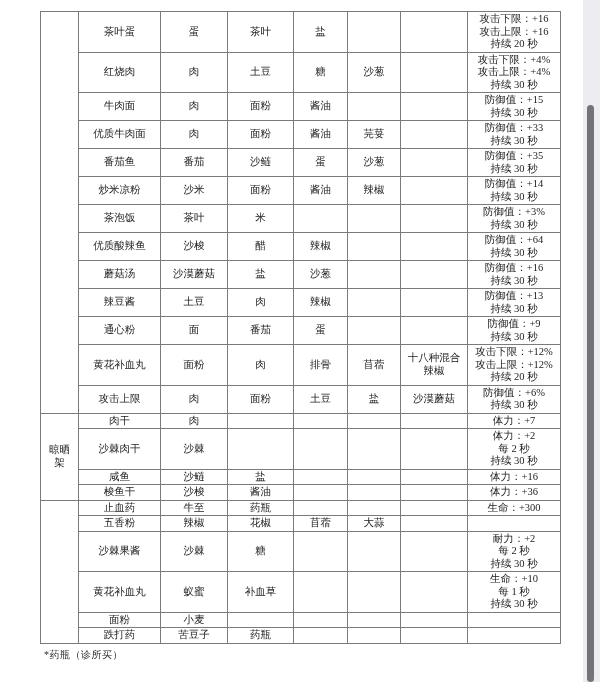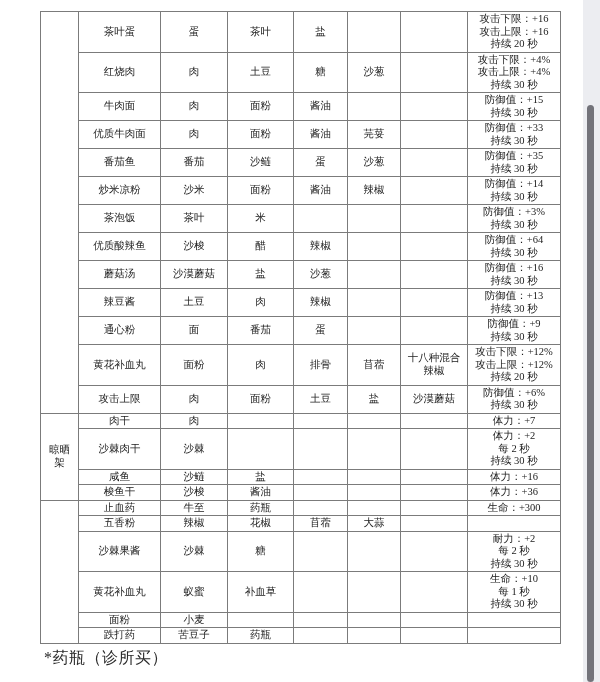--- a/index.html
+++ b/index.html
@@ -15,21 +15,21 @@
     border:1px solid #7b7b7b;
     text-align:center;vertical-align:middle;
     font-size:10.5px;line-height:12.5px;
     padding:1px 4px;
     white-space:pre-line;word-break:break-all;
   }
   td.group{padding:2px 2px;font-family:Liberation Serif, serif;}
   .group-label{display:inline-block;max-width:26px;}
   .footnote{
     position:absolute;left:44px;top:648px;
-    font-size:16px;color:#2a2a2a;letter-spacing:0.5px;
+    font-size:10px;color:#2a2a2a;letter-spacing:0.5px;
   }
   .scroll-track{
     position:absolute;right:0;top:0;width:17px;height:682px;
     background:#ecedf1;
   }
   .scroll-thumb{
     position:absolute;left:4px;top:105px;width:7px;height:577px;
     border-radius:4px;background:#73737a;
   }
 </style>

